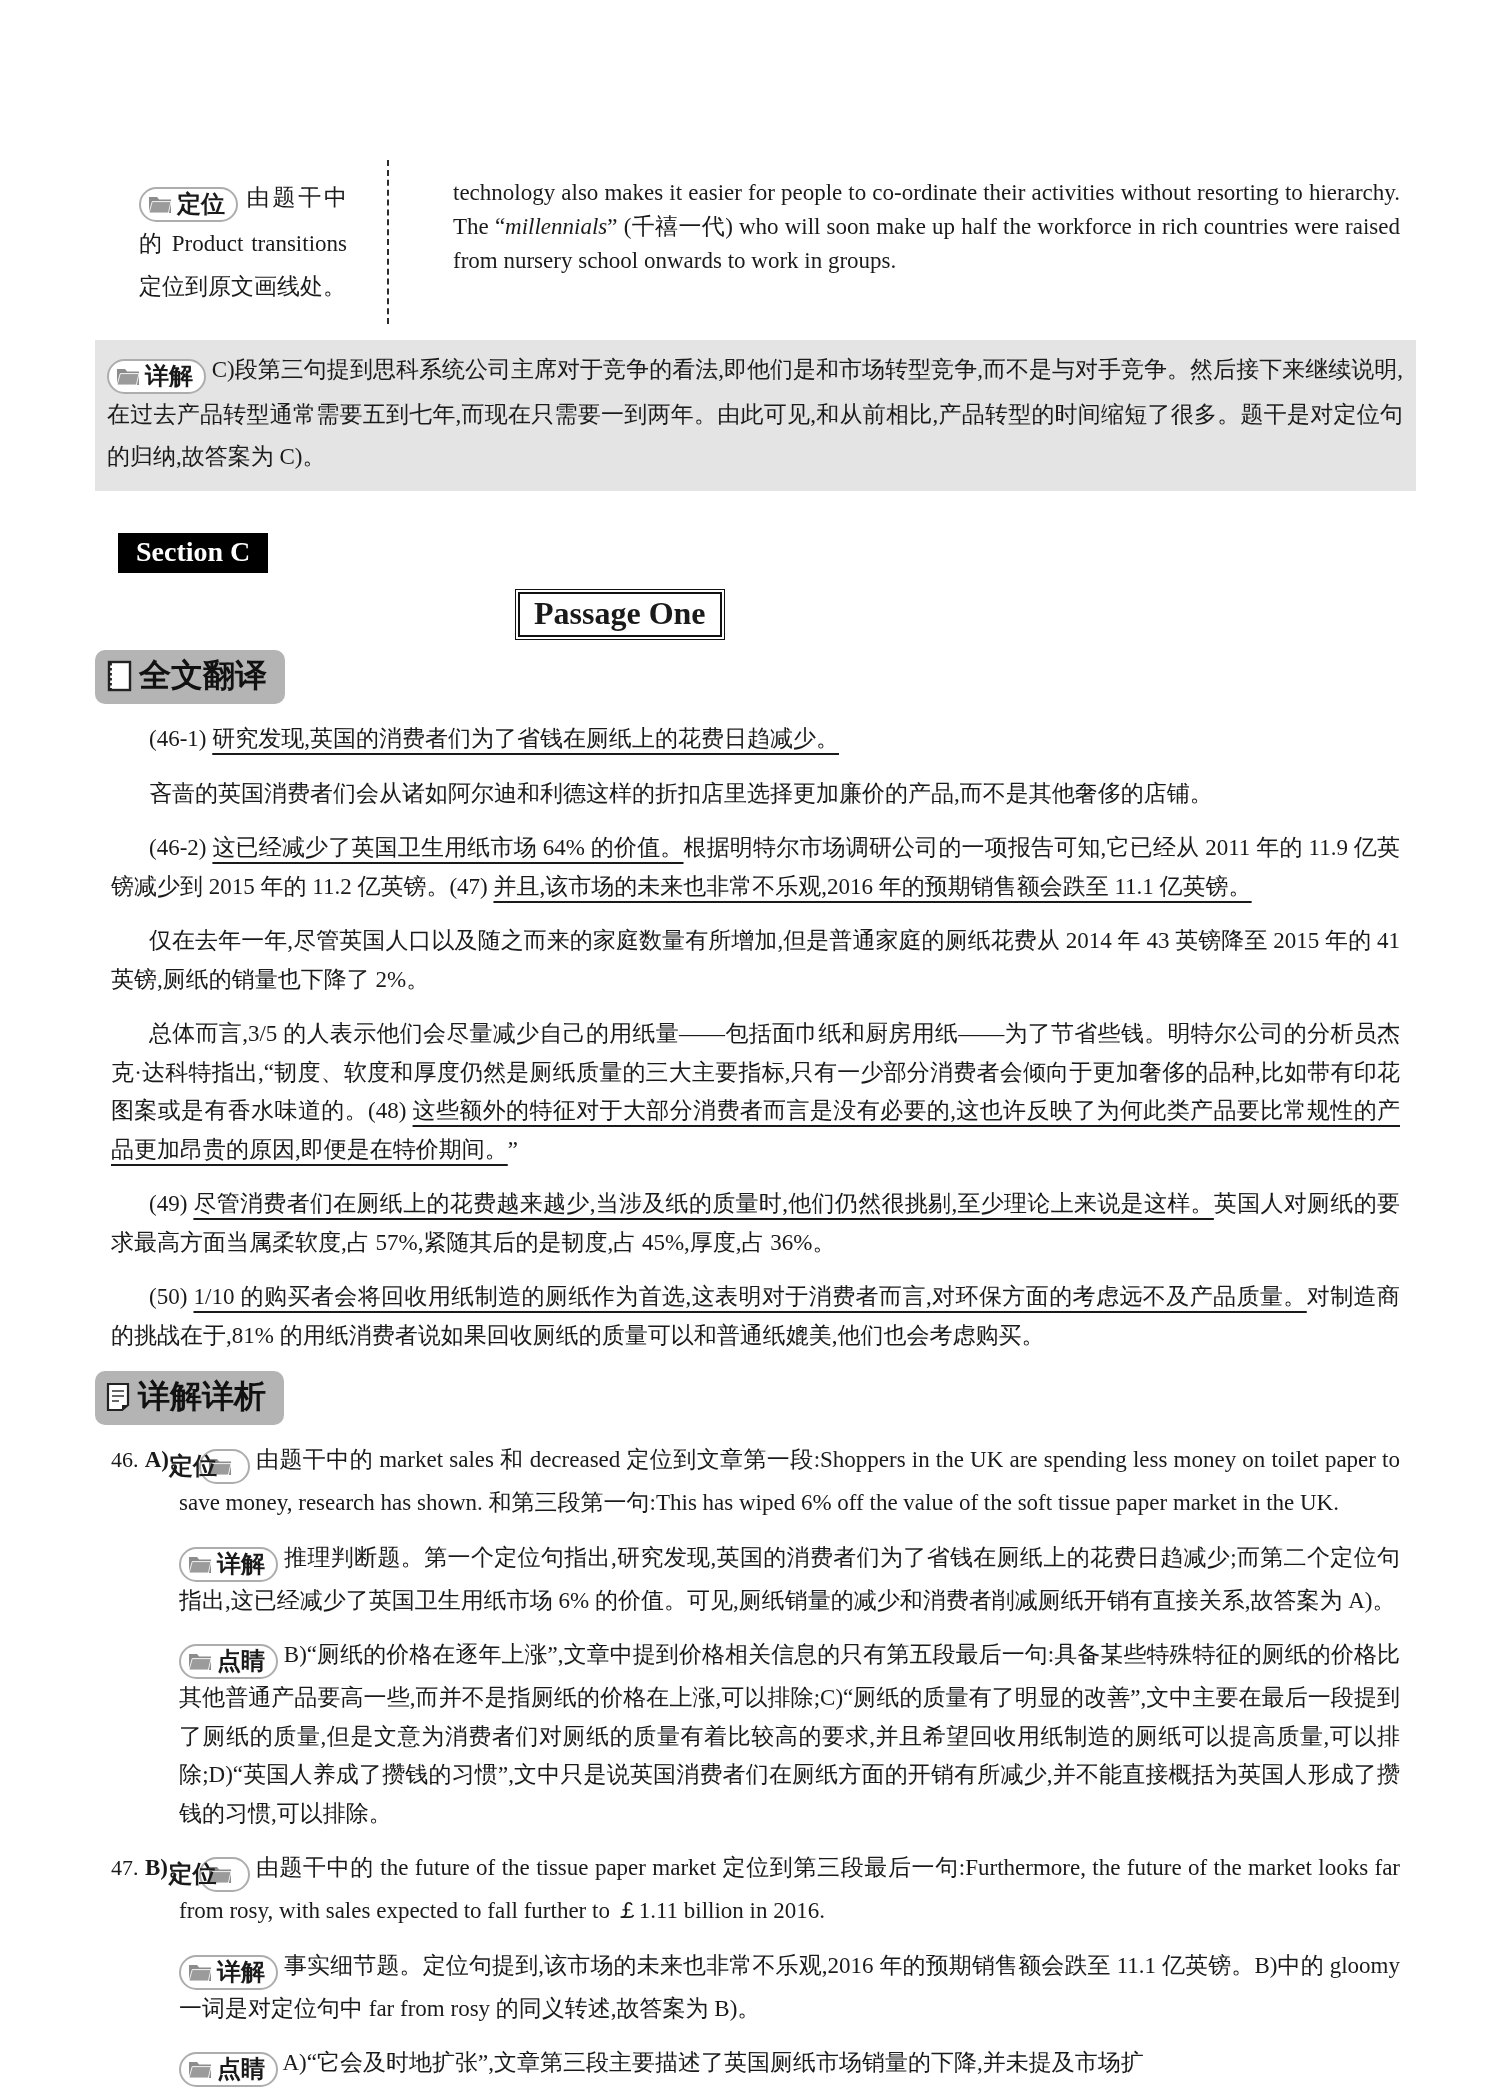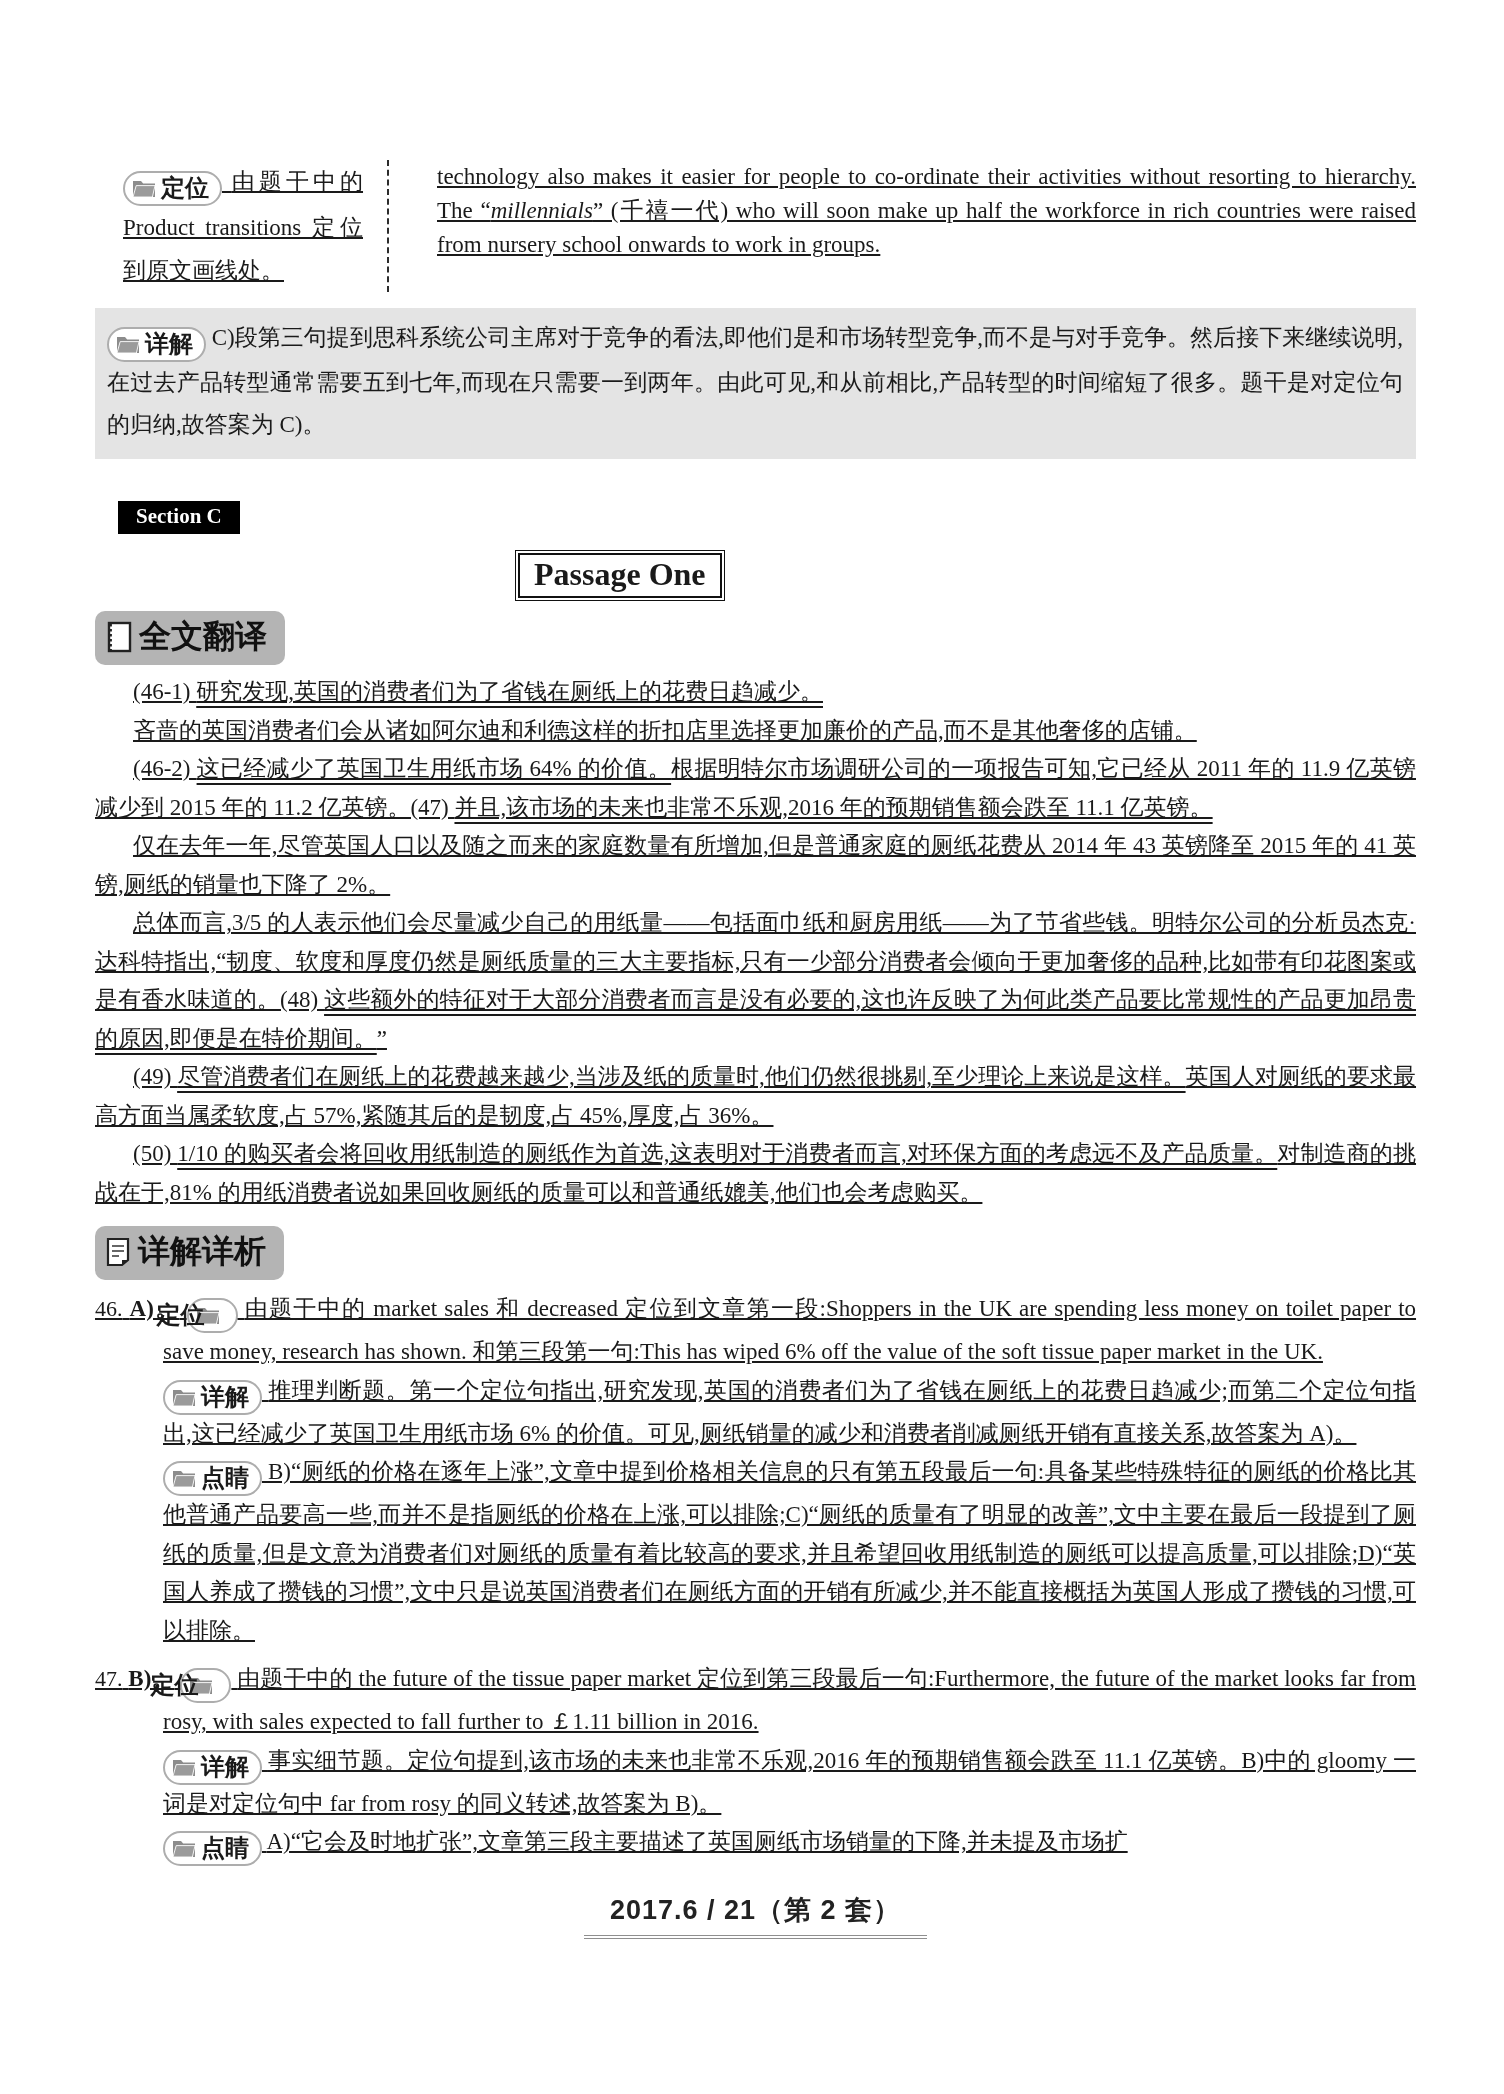--- a/index.html
+++ b/index.html
@@ -44,34 +44,34 @@
   }
   
   .explain-box{
     margin-top:16px;background:#e4e4e4;
     padding:9px 13px 13px 12px;
     font-size:23px;line-height:42px;text-align:justify;
   }
   
   .section-header{
     margin-top:42px;margin-left:23px;width:fit-content;
-    background:#000;color:#fff;font-weight:bold;font-size:21px;
+    background:#000;color:#fff;font-weight:bold;font-size:28px;
     padding:3px 18px 5px;
   }
   .passage-wrap{margin-top:16px;}
   .passage-title{
     margin-left:420px;width:fit-content;
     border:1px solid #111;padding:2px;
   }
   .passage-title .inner{
     display:block;border:2px solid #111;
     padding:1px 14px 3px;font-weight:bold;font-size:32px;
   }
   
-  .body-p{margin:0;font-size:23px;line-height:38.5px;text-align:justify;text-decoration:underline;}
+  .body-p{margin:16px;font-size:23px;line-height:38.5px;text-align:justify;}
   .indent{text-indent:38px;}
   .u{text-decoration:underline;text-underline-offset:7px;text-decoration-thickness:1.5px;}
   .translation-section{margin-top:8px;}
   .analysis-badge{margin-top:14px;}
   .tr-badge{margin-top:10px;}
   
   .q-block{margin-top:10px;padding-left:68px;}
   .q-first{text-indent:-68px;}
   .q-num{font-size:22px;}
   .q-ans{font-weight:bold;}

